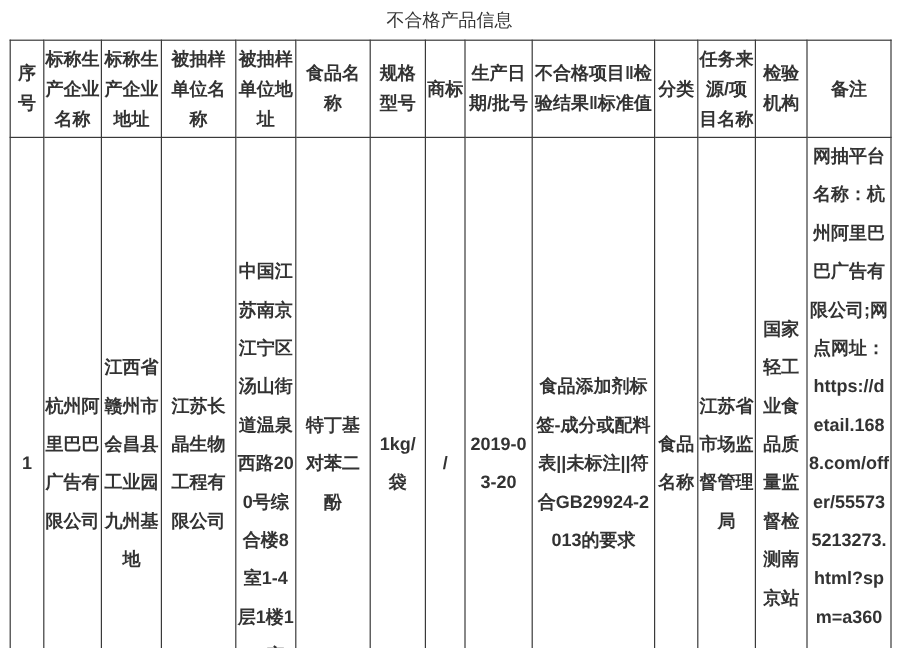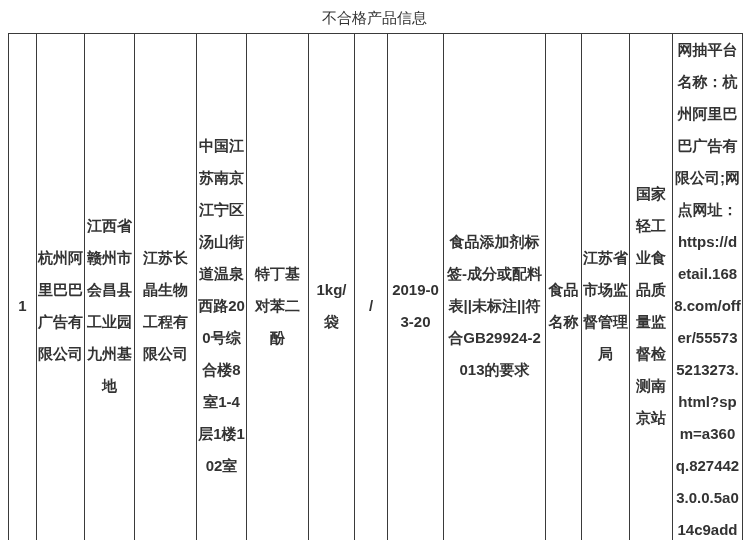--- a/index.html
+++ b/index.html
@@ -71,20 +71,36 @@
     <col style="width:46px">
     <col style="width:33px">
     <col style="width:56px">
     <col style="width:102px">
     <col style="width:36px">
     <col style="width:48px">
     <col style="width:43px">
     <col style="width:70px">
   </colgroup>
   <tbody>
+    <tr class="header-row">
+      <th>序号</th>
+      <th>标称生产企业名称</th>
+      <th>标称生产企业地址</th>
+      <th>被抽样单位名称</th>
+      <th>被抽样单位地址</th>
+      <th>食品名称</th>
+      <th>规格型号</th>
+      <th>商标</th>
+      <th>生产日期/批号</th>
+      <th>不合格项目‖检验结果‖标准值</th>
+      <th>分类</th>
+      <th>任务来源/项目名称</th>
+      <th>检验机构</th>
+      <th>备注</th>
+    </tr>
     <tr class="data-row">
       <td>1</td>
       <td>杭州阿里巴巴广告有限公司</td>
       <td>江西省赣州市会昌县工业园九州基地</td>
       <td>江苏长晶生物工程有限公司</td>
       <td>中国江苏南京江宁区汤山街道温泉西路200号综合楼8室1-4层1楼102室</td>
       <td>特丁基对苯二酚</td>
       <td>1kg/袋</td>
       <td>/</td>
       <td>2019-03-20</td>

